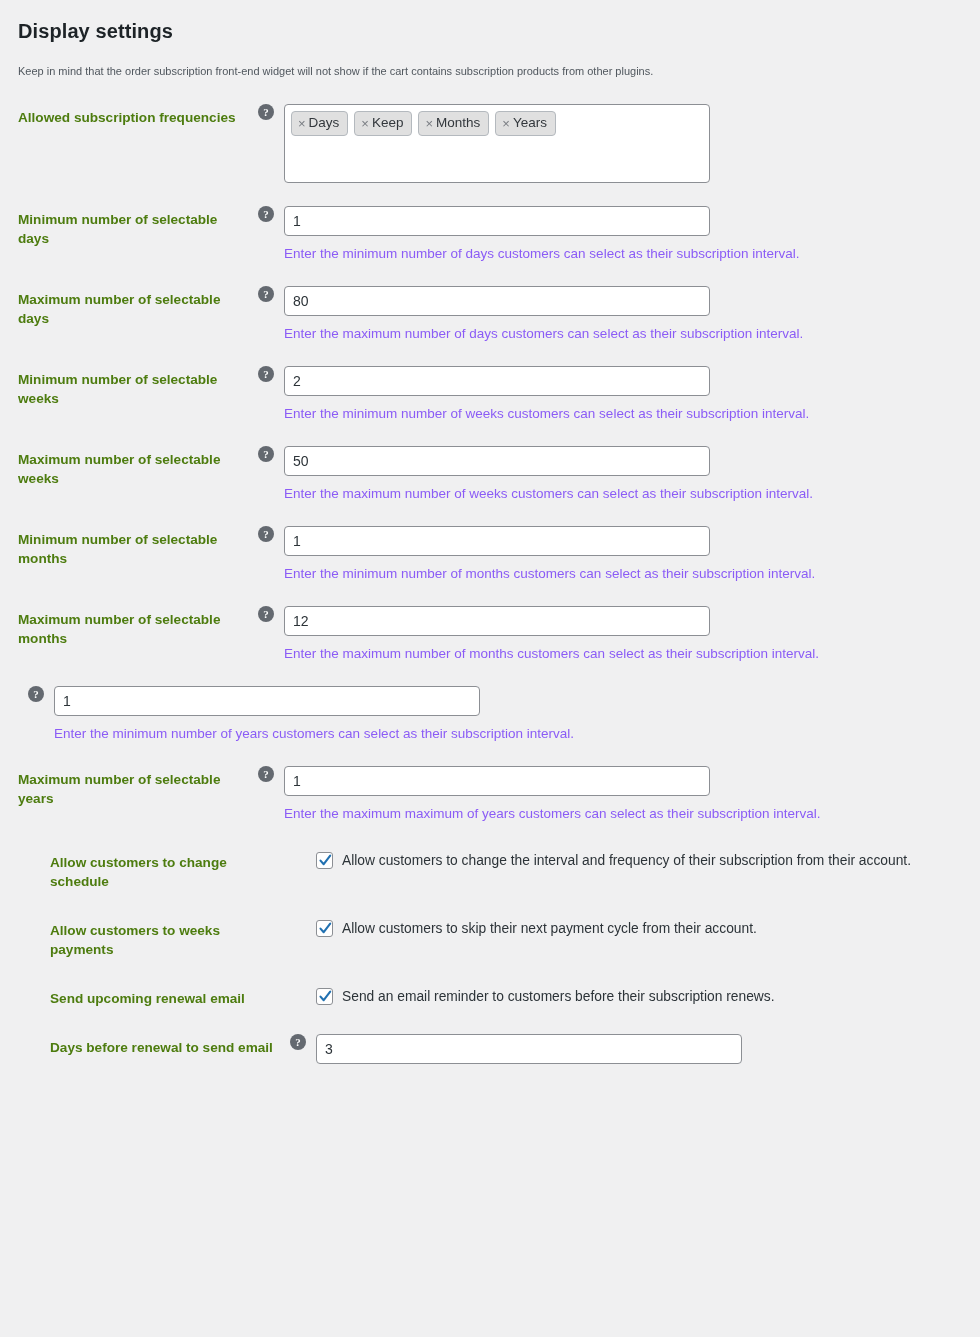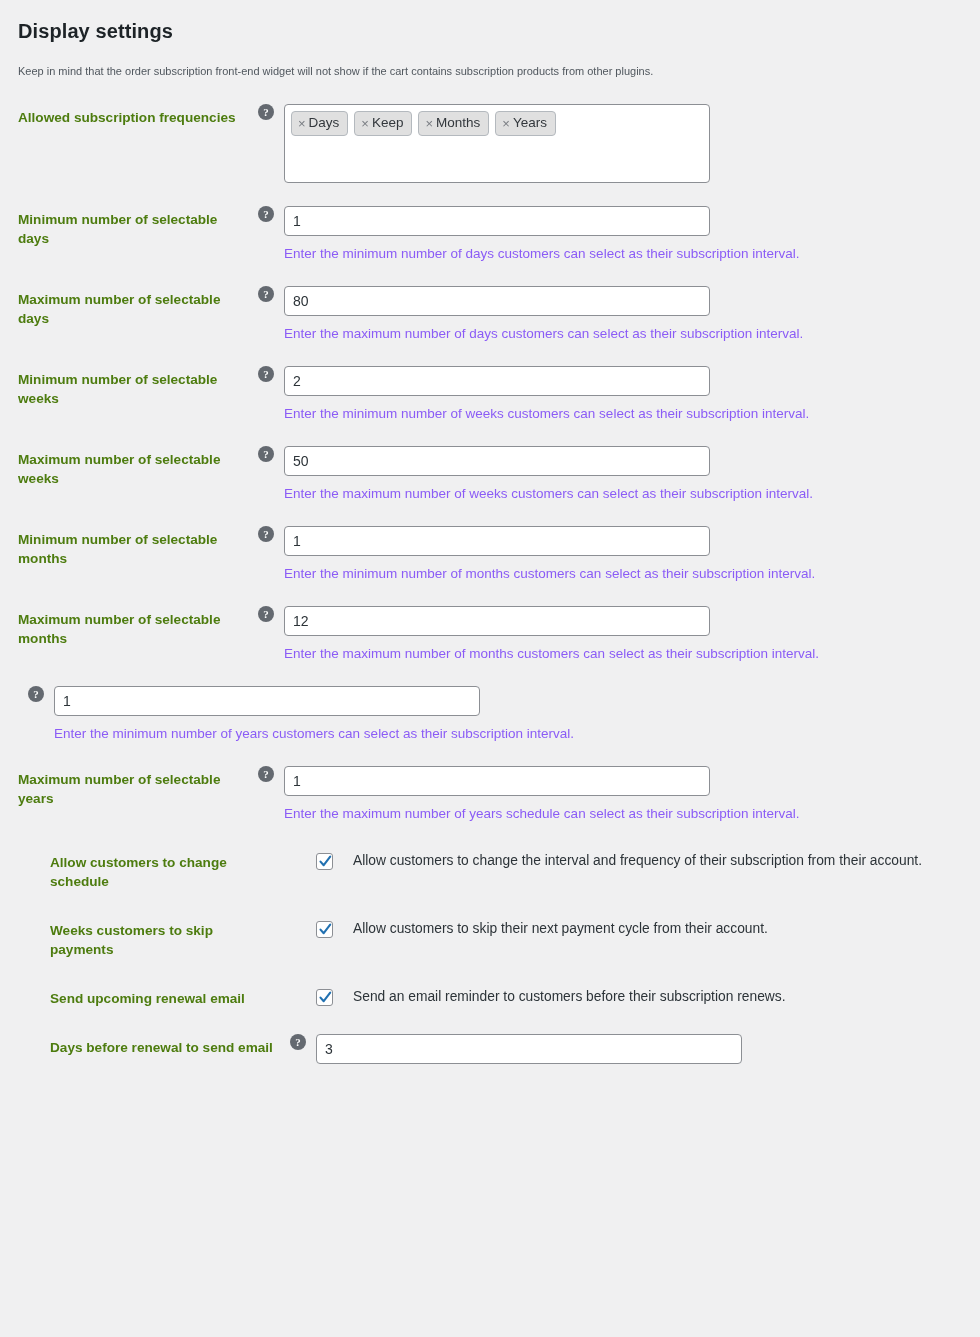--- a/index.html
+++ b/index.html
@@ -123,21 +123,21 @@
     cursor: pointer;
   }
   .chip-x {
     color: #787c82;
     font-size: 13px;
     line-height: 13px;
     cursor: pointer;
   }
 
   
-  .cbx-wrap { display: flex; align-items: center; gap: 20px; padding-top: 2px; }
+  .cbx-wrap { display: flex; align-items: flex-start; gap: 9px; padding-top: 2px; }
   .cbx {
     width: 17px; height: 17px;
     min-width: 17px;
     border: 1px solid #8c8f94;
     border-radius: 3px;
     background: #fff;
     position: relative;
     cursor: pointer;
     margin-top: 1px;
   }
@@ -267,41 +267,41 @@
       </div>
     </div>
 
     <div class="row r-gap-input">
       <div class="row-label">Maximum number of selectable years</div>
       <div class="help-cell">
         <span class="help-icon">?</span>
       </div>
       <div class="row-field">
         <input class="text-input" type="text" value="1" style="">
-        <div class="field-desc">Enter the maximum number of years schedule can select as their subscription interval.</div>
+        <div class="field-desc">Enter the maximum maximum of years customers can select as their subscription interval.</div>
       </div>
     </div>
 
     <div class="row r-gap-check">
       <div class="row-label">Allow customers to change schedule</div>
       <div class="help-cell"></div>
       <div class="row-field">
         <div class="cbx-wrap">
           <span class="cbx">
             <svg width="15" height="15" viewBox="0 0 15 15" aria-hidden="true">
                 <path d="M2.5 7.6 L5.7 11.2 L12.2 2.6" fill="none" stroke="#2271b1" stroke-width="2.1" stroke-linecap="round" stroke-linejoin="round"></path>
               </svg>
           </span>
           <span class="cbx-label">Allow customers to change the interval and frequency of their subscription from their account.</span>
         </div>
       </div>
     </div>
 
     <div class="row r-gap-check">
-      <div class="row-label">Weeks customers to skip payments</div>
+      <div class="row-label">Allow customers to weeks payments</div>
       <div class="help-cell"></div>
       <div class="row-field">
         <div class="cbx-wrap">
           <span class="cbx">
             <svg width="15" height="15" viewBox="0 0 15 15" aria-hidden="true">
                 <path d="M2.5 7.6 L5.7 11.2 L12.2 2.6" fill="none" stroke="#2271b1" stroke-width="2.1" stroke-linecap="round" stroke-linejoin="round"></path>
               </svg>
           </span>
           <span class="cbx-label">Allow customers to skip their next payment cycle from their account.</span>
         </div>

